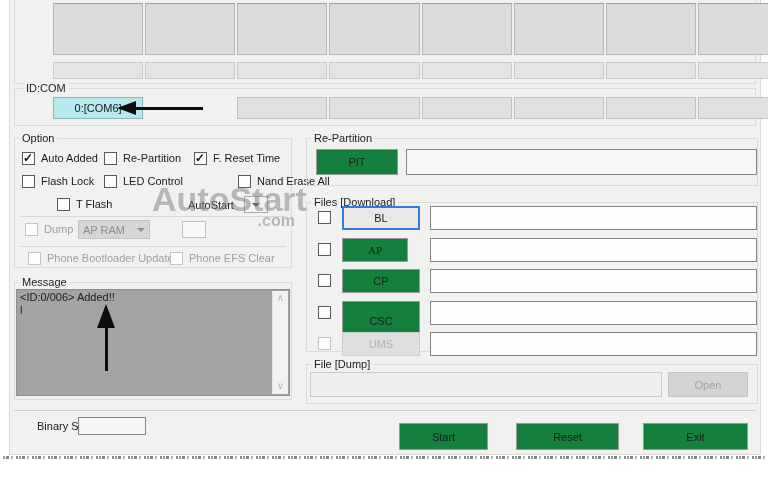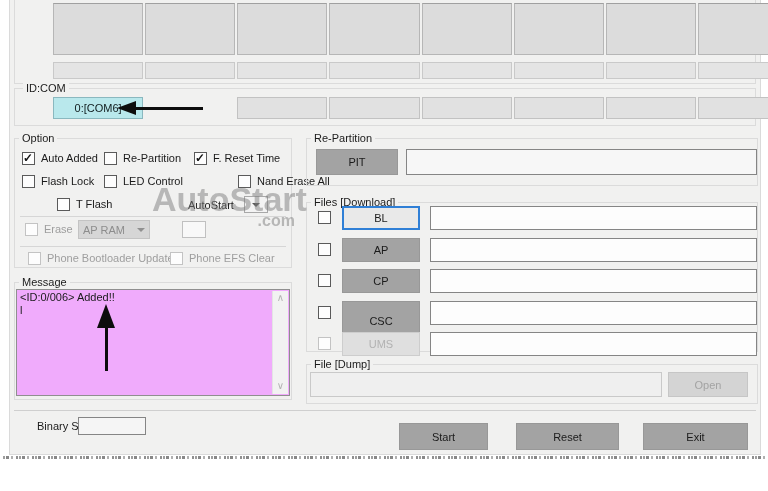--- a/index.html
+++ b/index.html
@@ -12,21 +12,21 @@
   .glabel{position:absolute;top:-7px;left:8px;background:#f1f1f0;padding:0 3px;line-height:13px;white-space:nowrap;}
   
   .boxrow{position:absolute;left:8px;width:735px;display:grid;grid-template-columns:repeat(8,1fr);gap:2px;padding-left:35px;}
   .bigbox{height:52px;background:#dcdcdc;border:1px solid #b6b6b6;border-top-color:#a0a0a0;box-sizing:border-box;}
   .pbox{height:17px;background:#e4e4e4;border:1px solid #c9c9c9;box-sizing:border-box;}
   .comslot{height:22px;background:#e1e1e1;border:1px solid #c2c2c2;box-sizing:border-box;
            display:flex;align-items:center;justify-content:center;}
   .comslot.active{background:#b9e8ec;border-color:#8ab8bf;color:#101c1e;}
   .comslot.empty{background:transparent;border:none;}
   
-  .btn{position:absolute;background:#a3a3a3;border:1px solid #989898;box-sizing:border-box;
+  .btn{position:absolute;background:#15803d;border:1px solid #989898;box-sizing:border-box;
        display:flex;align-items:center;justify-content:center;}
   .btn.focus{border:2px solid #2f7fd6;background:#e9e9e9;}
   .btn.disabled{background:#dfdfdf;border-color:#cdcdcd;color:#b2b2b2;}
   .btn.dump-open{background:#d4d4d4;border-color:#c6c6c6;color:#a3a3a3;}
   .field{position:absolute;background:#fdfdfd;border:1px solid #858585;box-sizing:border-box;
          display:flex;align-items:center;padding:0 3px;overflow:hidden;}
   .field.disabled{background:#efefef;border-color:#c9c9c9;}
   .cbrow{position:absolute;display:flex;align-items:center;gap:6px;height:14px;white-space:nowrap;}
   .cb{width:13px;height:13px;border:1px solid #5a5a5a;background:#fdfdfd;display:inline-block;
       position:relative;box-sizing:border-box;flex:none;}
@@ -37,21 +37,21 @@
   .sep{position:absolute;height:1px;background:#d6d6d6;}
   .lbl{position:absolute;white-space:nowrap;}
   
   .combo{position:absolute;box-sizing:border-box;display:flex;align-items:center;justify-content:space-between;padding:0 4px;}
   .combo-auto{background:#f3f3f3;border:1px solid #a8a8a8;justify-content:center;}
   .combo-dis{background:#d6d6d6;border:1px solid #c3c3c3;color:#8d8d8d;}
   .chev{width:0;height:0;border-left:4px solid transparent;border-right:4px solid transparent;
         border-top:4px solid #555;display:inline-block;flex:none;}
   .combo-dis .chev{border-top-color:#909090;}
   
-  .msgbox{position:absolute;left:6px;top:289px;width:274px;height:107px;background:#f0abfc;
+  .msgbox{position:absolute;left:6px;top:289px;width:274px;height:107px;background:#a3a3a3;
           border:1px solid #8f8f8f;box-sizing:border-box;}
   .msgtext{position:absolute;left:3px;top:1px;right:18px;line-height:13px;}
   .sb{position:absolute;top:1px;bottom:1px;right:1px;width:15px;background:#f2f2f2;border-left:1px solid #e4e4e4;}
   .sb-up,.sb-down{position:absolute;left:0;right:0;height:15px;color:#b3b3b3;font-size:10px;text-align:center;line-height:14px;}
   .sb-up{top:0;} .sb-down{bottom:0;}
   .sb-up::after{content:"∧";} .sb-down::after{content:"∨";}
   
   .arrow-left{position:absolute;left:107px;top:101px;width:88px;height:14px;z-index:30;}
   .al-head{position:absolute;left:0;top:0;width:0;height:0;border-top:7px solid transparent;
            border-bottom:7px solid transparent;border-right:19px solid #0d0d0d;}
@@ -147,21 +147,21 @@
       <span class="cb"></span>
       <span>T Flash</span>
     </div>
     <span class="lbl" style="left:178px;top:199px;">AutoStart</span>
     <div class="combo combo-auto" style="left:234px;top:196px;width:24px;height:17px;">
       <span class="chev"></span>
     </div>
     <div class="sep" style="left:10px;top:216px;width:266px;"></div>
     <div class="cbrow" style="left:15px;top:222px;">
       <span class="cb disabled"></span>
-      <span class="gray">Erase</span>
+      <span class="gray">Dump</span>
     </div>
     <div class="combo combo-dis" style="left:68px;top:220px;width:72px;height:19px;">
       <span>AP RAM</span>
       <span class="chev"></span>
     </div>
     <div class="field" style="left:172px;top:221px;width:24px;height:17px;background:#f8f8f8;border-color:#c0c0c0;"></div>
     <div class="sep" style="left:10px;top:246px;width:266px;"></div>
     <div class="cbrow" style="left:18px;top:251px;">
       <span class="cb disabled"></span>
       <span class="gray">Phone Bootloader Update</span>
@@ -198,21 +198,21 @@
     <div class="grp" style="left:296px;top:202px;width:452px;height:150px;">
       <span class="glabel" style="left:4px;">Files [Download]</span>
     </div>
     <div>
       <span class="cb fcb" style="left:308px;top:211px;"></span>
       <div class="btn focus" style="left:332px;top:206px;width:78px;height:24px;">BL</div>
       <div class="field" style="left:420px;top:206px;width:327px;height:24px;"></div>
     </div>
     <div>
       <span class="cb fcb" style="left:308px;top:243px;"></span>
-      <div class="btn" style="left:332px;top:238px;width:78px;height:24px;">AP</div>
+      <div class="btn" style="left:332px;top:238px;width:66px;height:24px;font-family:Liberation Serif, serif;">AP</div>
       <div class="field" style="left:420px;top:238px;width:327px;height:24px;"></div>
     </div>
     <div>
       <span class="cb fcb" style="left:308px;top:274px;"></span>
       <div class="btn" style="left:332px;top:269px;width:78px;height:24px;">CP</div>
       <div class="field" style="left:420px;top:269px;width:327px;height:24px;"></div>
     </div>
     <div>
       <span class="cb fcb" style="left:308px;top:306px;"></span>
       <div class="btn" style="left:332px;top:301px;width:78px;height:39px;">CSC</div>

